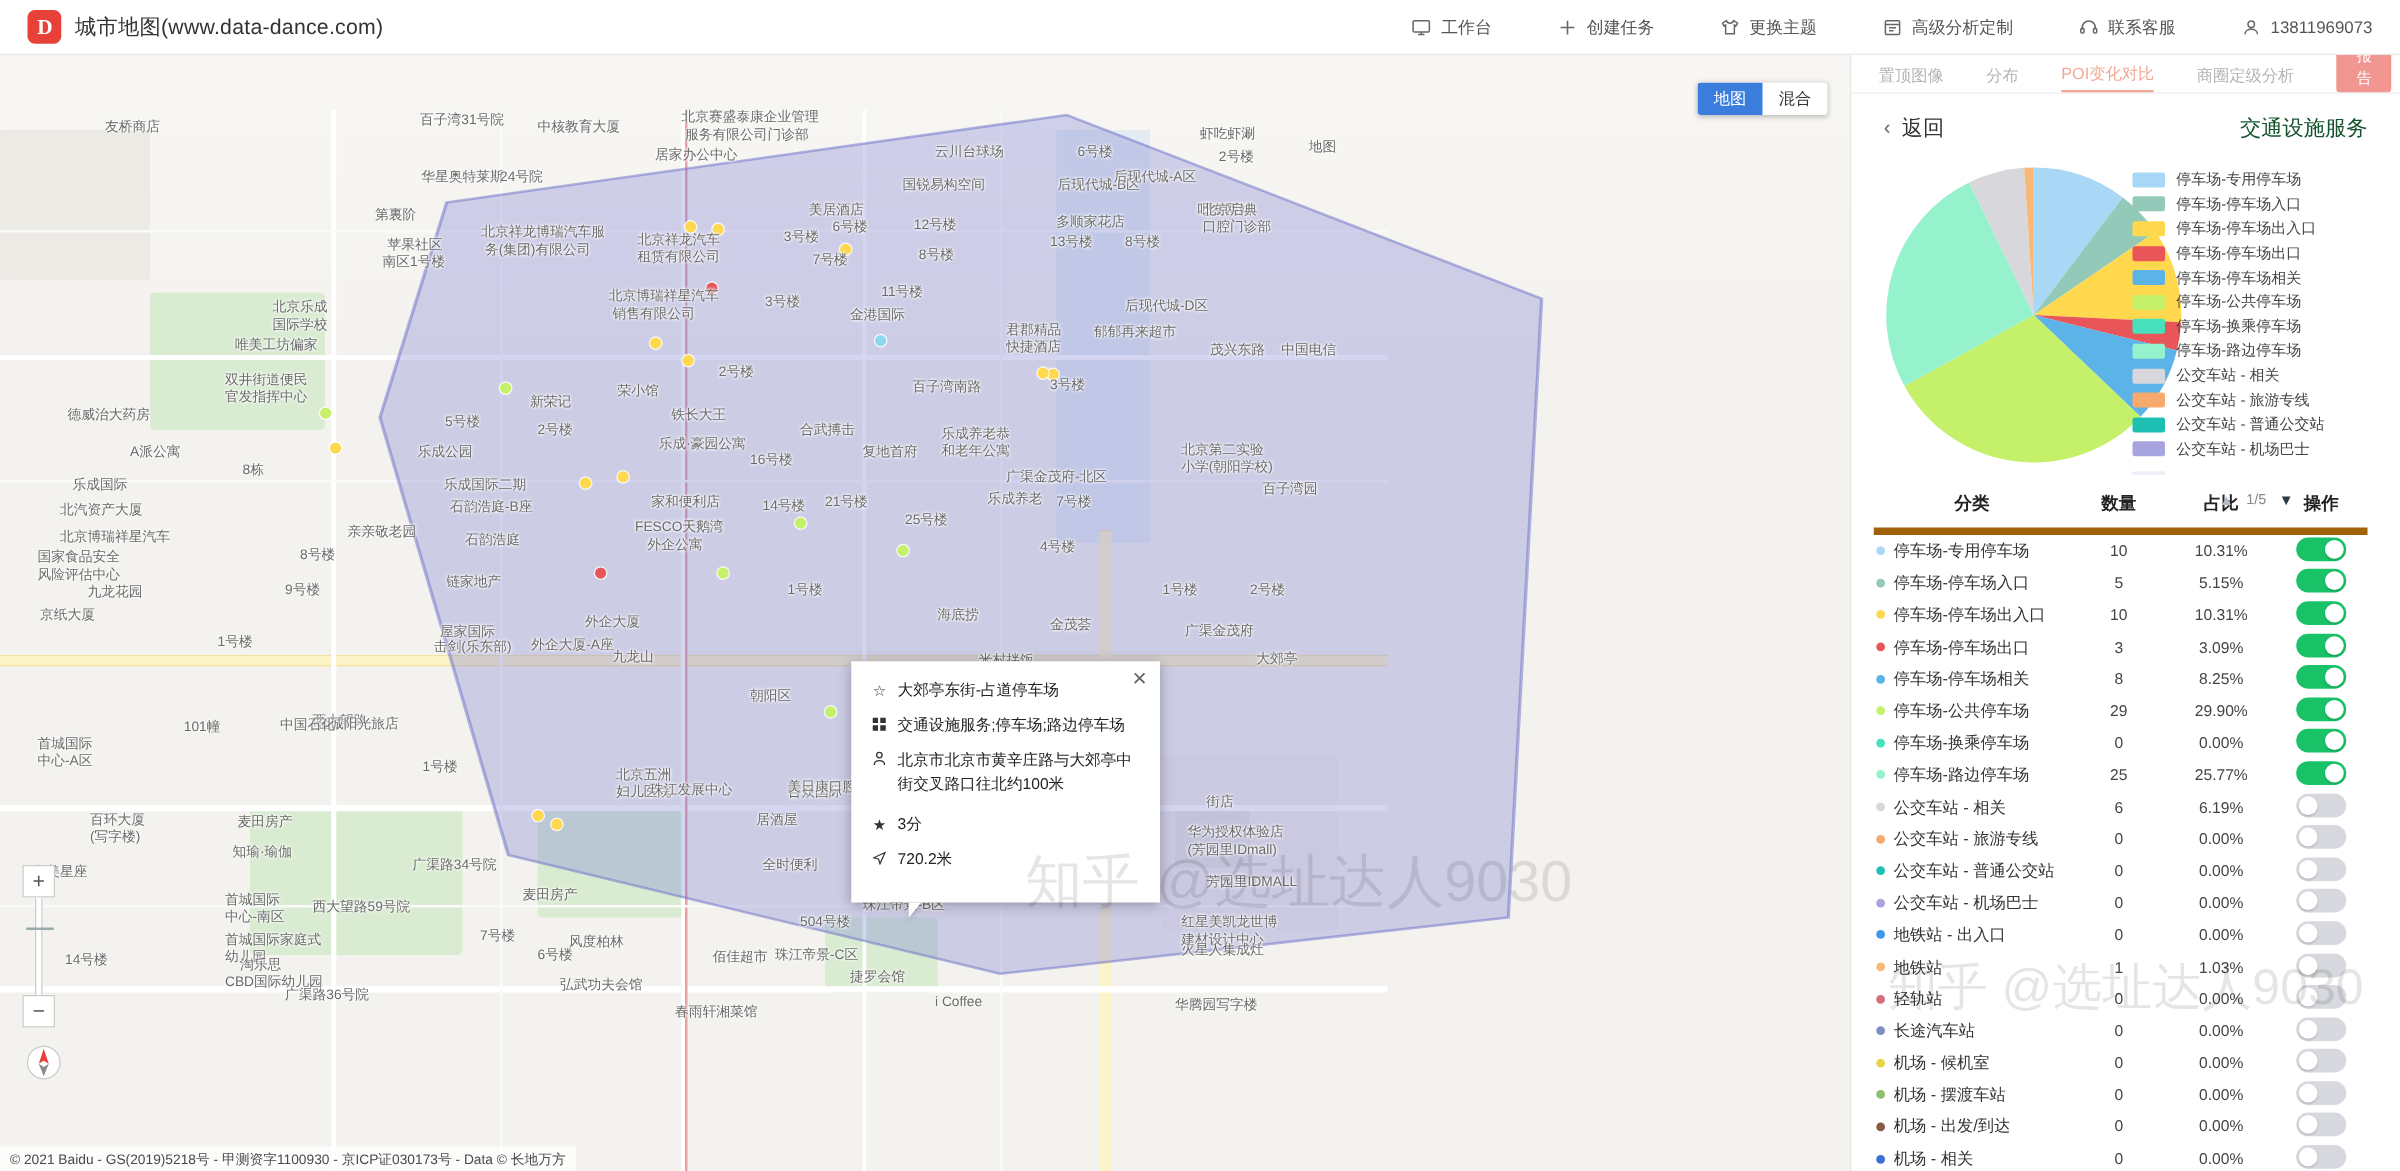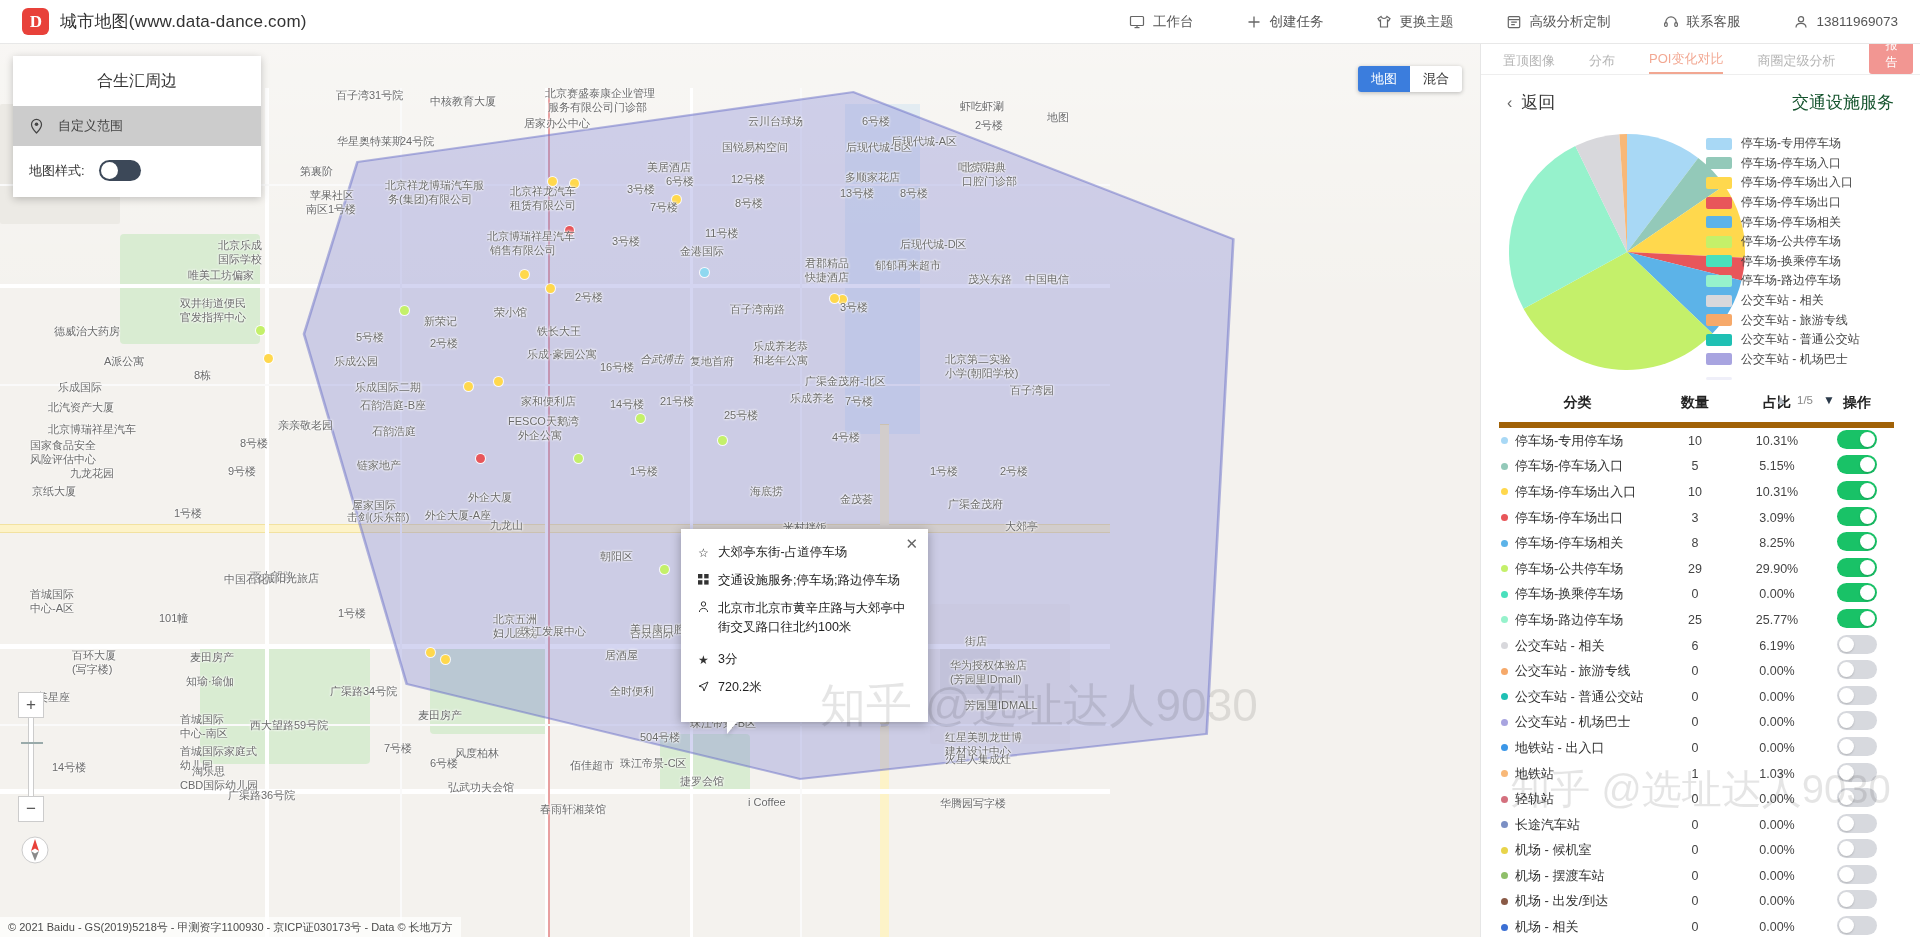--- a/index.html
+++ b/index.html
@@ -421,21 +421,21 @@
             <div class="lbl" style="left: 424px; top: 270px;">新荣记</div>
             <div class="lbl" style="left: 537px; top: 280px;">铁长大王</div>
             <div class="lbl" style="left: 730px; top: 258px;">百子湾南路</div>
             <div class="lbl" style="left: 494px; top: 261px;">荣小馆</div>
             <div class="lbl" style="left: 840px; top: 256px;">3号楼</div>
             <div class="lbl" style="left: 54px; top: 280px;">德威治大药房</div>
             <div class="lbl" style="left: 356px; top: 286px;">5号楼</div>
             <div class="lbl" style="left: 430px; top: 292px;">2号楼</div>
             <div class="lbl" style="left: 334px; top: 310px;">乐成公园</div>
             <div class="lbl" style="left: 527px; top: 303px;">乐成·豪园公寓</div>
-            <div class="lbl" style="left: 640px; top: 308px; font-style: italic;">合武搏击</div>
+            <div class="lbl" style="left: 640px; top: 292px;">合武搏击</div>
             <div class="lbl" style="left: 753px; top: 295px;">乐成养老恭</div>
             <div class="lbl" style="left: 753px; top: 309px;">和老年公寓</div>
             <div class="lbl" style="left: 104px; top: 310px;">A派公寓</div>
             <div class="lbl" style="left: 194px; top: 324px;">8栋</div>
             <div class="lbl" style="left: 58px; top: 336px;">乐成国际</div>
             <div class="lbl" style="left: 355px; top: 336px;">乐成国际二期</div>
             <div class="lbl" style="left: 600px; top: 316px;">16号楼</div>
             <div class="lbl" style="left: 690px; top: 310px;">复地首府</div>
             <div class="lbl" style="left: 805px; top: 330px;">广渠金茂府-北区</div>
             <div class="lbl" style="left: 48px; top: 356px;">北汽资产大厦</div>
@@ -470,21 +470,21 @@
             <div class="lbl" style="left: 174px; top: 462px;">1号楼</div>
             <div class="lbl" style="left: 30px; top: 394px;">国家食品安全</div>
             <div class="lbl" style="left: 30px; top: 408px;">风险评估中心</div>
             <div class="lbl" style="left: 490px; top: 474px;">九龙山</div>
             <div class="lbl" style="left: 750px; top: 440px;">海底捞</div>
             <div class="lbl" style="left: 840px; top: 448px;">金茂荟</div>
             <div class="lbl" style="left: 948px; top: 453px;">广渠金茂府</div>
             <div class="lbl" style="left: 783px; top: 476px;">米村拌饭</div>
             <div class="lbl" style="left: 1005px; top: 475px;">大郊亭</div>
             <div class="lbl" style="left: 600px; top: 505px;">朝阳区</div>
-            <div class="lbl" style="left: 159px; top: 530px; margin-top: 37px;">101幢</div>
+            <div class="lbl" style="left: 147px; top: 530px;">101幢</div>
             <div class="lbl" style="left: 250px; top: 525px;">西大望路</div>
             <div class="lbl" style="left: 253px; top: 527px;">金诚阳光旅店</div>
             <div class="lbl" style="left: 224px; top: 528px;">中国石化</div>
             <div class="lbl" style="left: 30px; top: 543px;">首城国际</div>
             <div class="lbl" style="left: 30px; top: 557px;">中心-A区</div>
             <div class="lbl" style="left: 836px; top: 556px;">北京市朝阳古建筑</div>
             <div class="lbl" style="left: 836px; top: 570px;">机械工程公司</div>
             <div class="lbl" style="left: 493px; top: 568px;">北京五洲</div>
             <div class="lbl" style="left: 493px; top: 582px;">妇儿医院</div>
             <div class="lbl" style="left: 520px; top: 580px;">珠江发展中心</div>
@@ -585,36 +585,20 @@
         <div class="prow">
           <div class="ic">
             <svg width="11" height="11" viewBox="0 0 11 11" fill="none" stroke="#333" stroke-width="1">
               <polygon points="10,1 1,5.2 4.8,6.2 6,10"></polygon>
             </svg>
           </div>
           <div class="tx">720.2米</div>
         </div>
       </div>
 
-      <div class="leftpanel">
-        <div class="lp-title">合生汇周边</div>
-        <div class="lp-row">
-          <span class="pin-ico">
-            <svg width="13" height="16" viewBox="0 0 13 16" fill="none" stroke="#444" stroke-width="1.2">
-              <path d="M6.5 15s5-5.3 5-8.6A5 5 0 0 0 1.5 6.4C1.5 9.7 6.5 15 6.5 15z"></path>
-              <circle cx="6.5" cy="6.3" r="1.8" fill="#444" stroke="none"></circle>
-            </svg>
-          </span>
-          <span>自定义范围</span>
-        </div>
-        <div class="lp-foot">
-          <span class="lab">地图样式:</span>
-          <span class="switch"></span>
-        </div>
-      </div>
 
       <div class="watermark wm-map">知乎 @选址达人9030</div>
 
       <div class="attrib">© 2021 Baidu - GS(2019)5218号 - 甲测资字1100930 - 京ICP证030173号 - Data © 长地万方</div>
     </div>
 
     <div class="rightpanel">
 
       <div class="rp-tabs">
         <div class="t">置顶图像</div>

